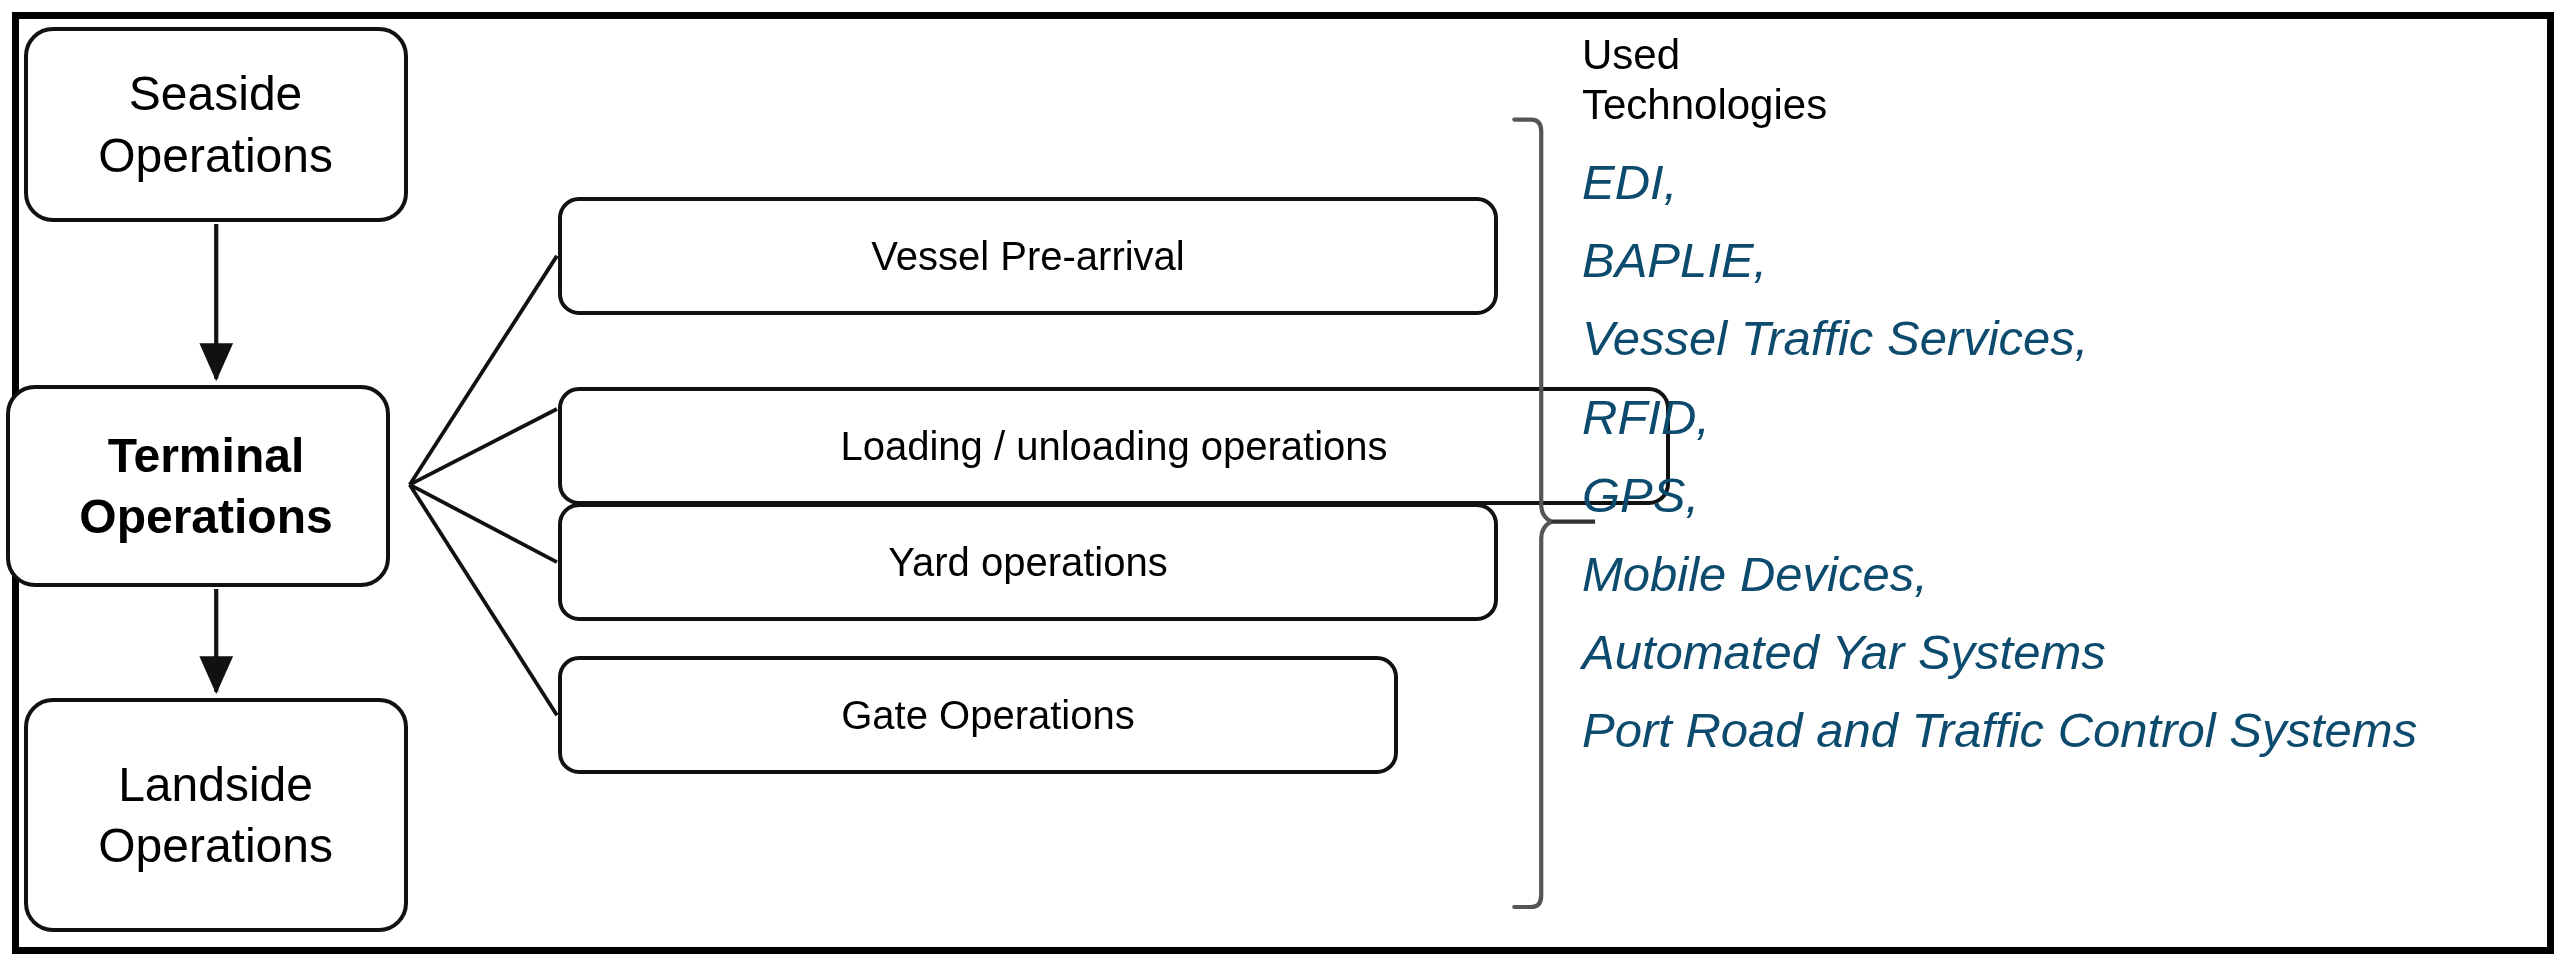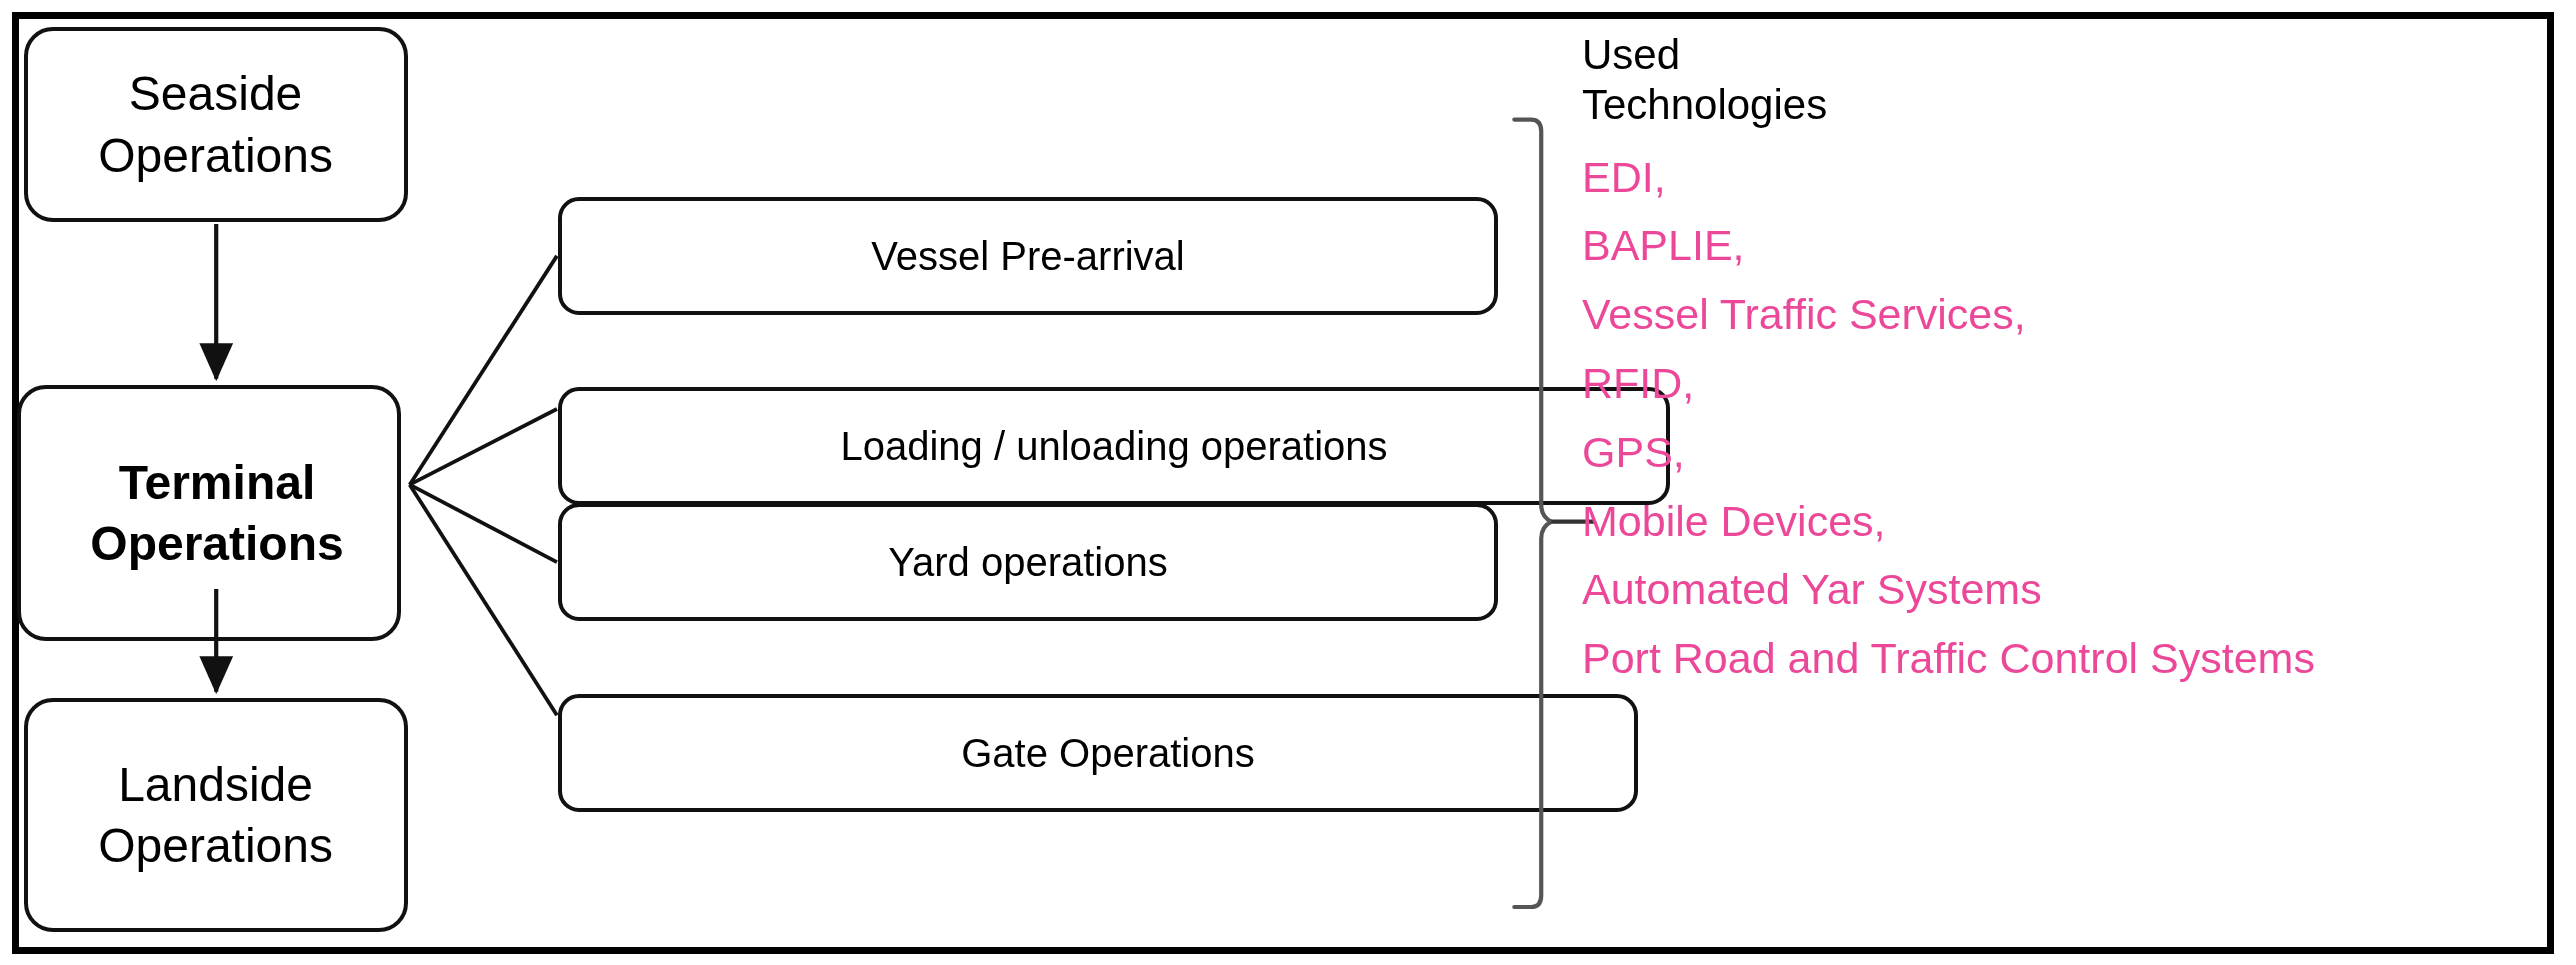--- a/index.html
+++ b/index.html
@@ -79,39 +79,40 @@
     line-height: 1.18;
     white-space: pre-line;
     margin-bottom: 13.5px;
   }
   #tech-list {
     list-style: none;
     margin: 0;
     padding: 0;
   }
   #tech-list li {
-    font-size: 43px;
-    color: #ec4899;
+    font-size: 49px;
+    font-style: italic;
+    color: #0c4a6e;
     line-height: 1.60;
     white-space: nowrap;
   }
 </style>
 </head>
 <body>
 
 <div id="canvas">
 
   <div id="outer-frame"></div>
 
   <div class="round-box" style="left:23.6px; top:27px; width:384px; height:195px;">
     <span style="white-space:pre-line;">Seaside
 Operations</span>
   </div>
 
-  <div class="round-box bold" style="left:17px; top:385px; width:384px; height:256px;padding-left:16px;">
+  <div class="round-box bold" style="left:6px; top:385px; width:384px; height:202px;padding-left:16px;">
     <span style="white-space:pre-line;">Terminal
 Operations</span>
   </div>
 
   <div class="round-box" style="left:23.6px; top:698px; width:384px; height:234px;">
     <span style="white-space:pre-line;">Landside
 Operations</span>
   </div>
 
   <div class="proc-box" style="left:558px; top:197px; width:940px; height:118px;">
@@ -119,21 +120,21 @@
   </div>
 
   <div class="proc-box" style="left:558px; top:350px; width:1112px; height:118px;margin-top:37px;">
     <span>Loading / unloading operations</span>
   </div>
 
   <div class="proc-box" style="left:558px; top:503px; width:940px; height:118px;align-items:center;">
     <span>Yard operations</span>
   </div>
 
-  <div class="proc-box" style="left:558px; top:694px; width:1080px; height:118px;padding-left:20px;">
+  <div class="proc-box" style="left:558px; top:656px; width:840px; height:118px;padding-left:20px;">
     <span>Gate Operations</span>
   </div>
 
   <svg id="vector" viewBox="0 0 3062 1148">
     <defs>
       <marker id="arrowhead" markerWidth="9" markerHeight="8" refX="8.4" refY="4" orient="auto" markerUnits="strokeWidth">
         <path d="M0,0 L9,4 L0,8 z" fill="#111111"></path>
       </marker>
     </defs>
 

